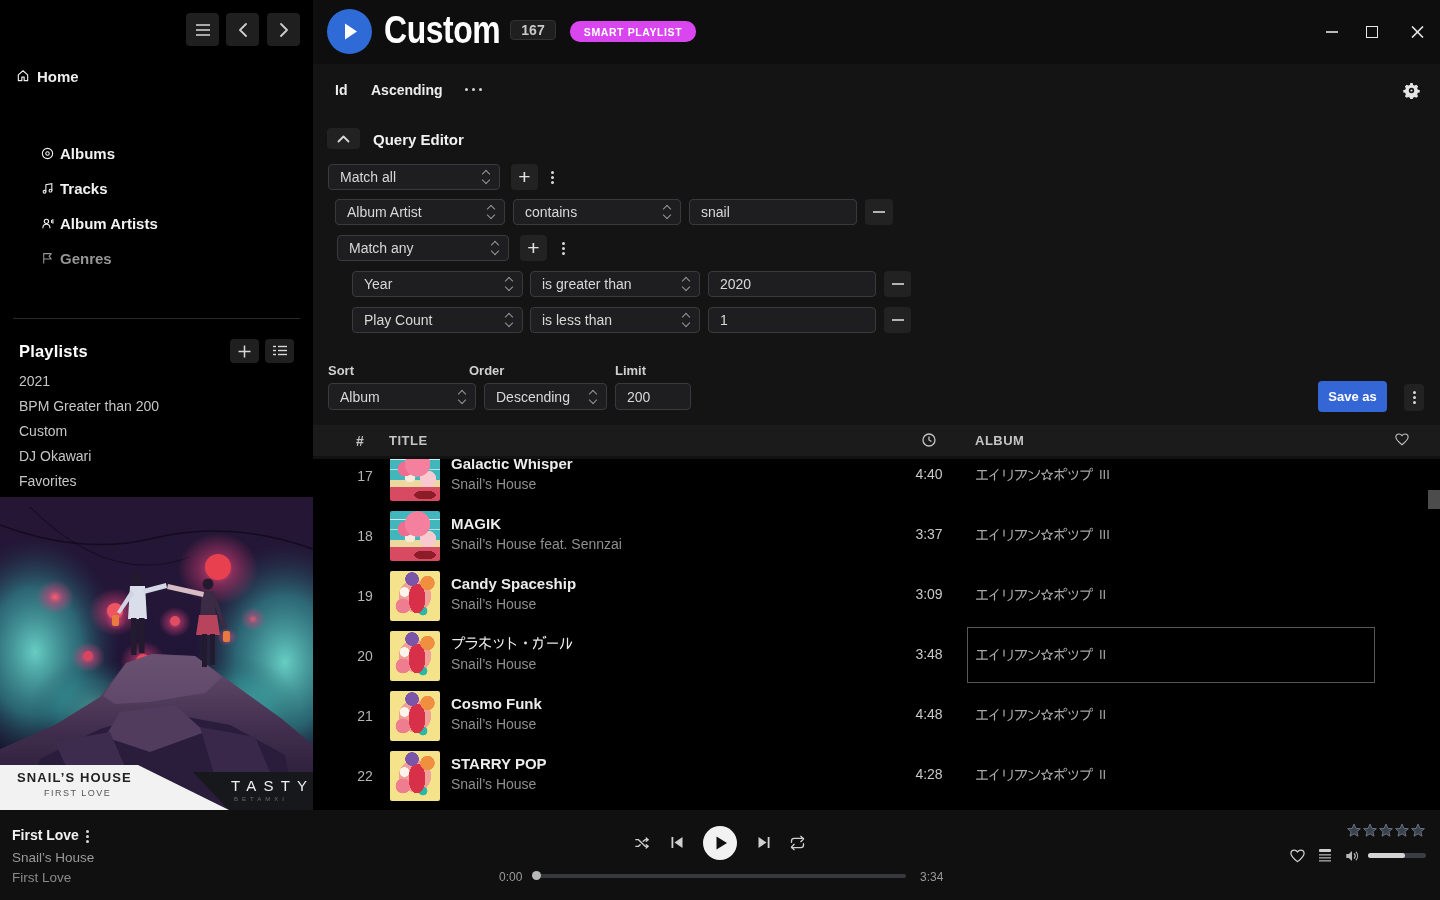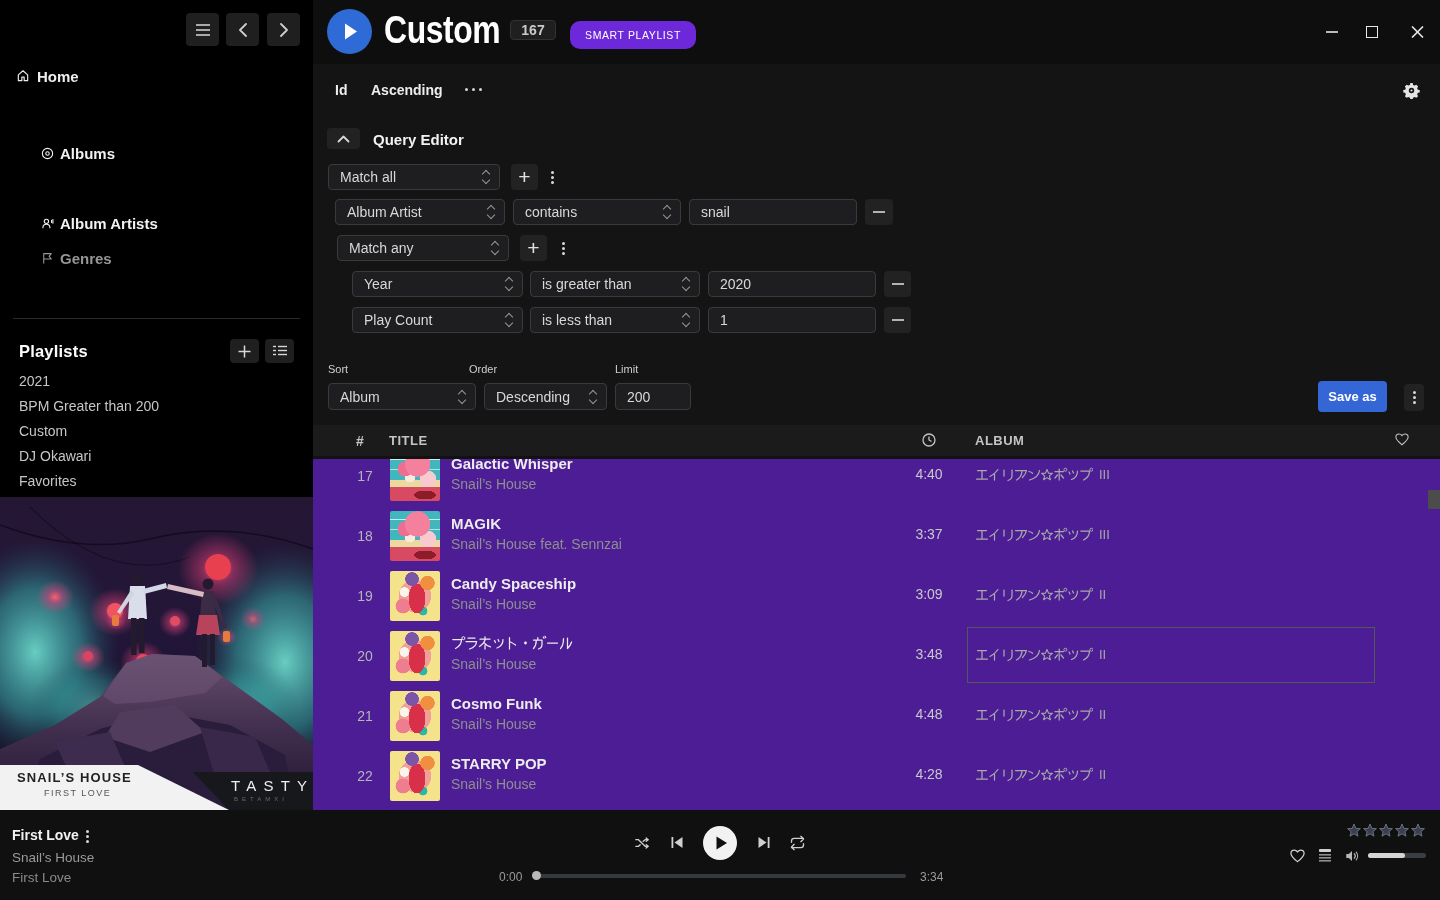--- a/index.html
+++ b/index.html
@@ -18,24 +18,24 @@
 
 #main { position:absolute; left:313px; top:0; width:1127px; height:810px; background:#141415; }
 #band { position:absolute; left:0; top:0; width:1127px; height:64px; background:#0e0e0e; }
 .sel { position:absolute; background:#1e1e20; border:1px solid #3a3a3d; border-radius:4px; color:#d8d8d8; font-size:14px; display:flex; align-items:center; padding-left:11px; }
 .sel .ud { position:absolute; right:8px; top:50%; margin-top:-7px; width:9px; height:14px; }
 .sel .ud:before { content:""; position:absolute; left:1px; top:1px; width:5px; height:5px; border-left:1.4px solid #979797; border-top:1.4px solid #979797; transform:rotate(45deg); }
 .sel .ud:after { content:""; position:absolute; left:1px; bottom:1px; width:5px; height:5px; border-right:1.4px solid #979797; border-bottom:1.4px solid #979797; transform:rotate(45deg); }
 .qbtn { position:absolute; background:#222222; border-radius:4px; color:#e8e8e8; display:flex; align-items:center; justify-content:center; }
 .dots3 { position:absolute; color:#d8d8d8; font-weight:bold; display:flex; flex-direction:column; align-items:center; justify-content:center; gap:2px; }
 .dots3 i { width:3px; height:3px; border-radius:50%; background:#d8d8d8; }
-.lbl { position:absolute; color:#cfcfcf; font-size:11px; font-weight:normal; }
+.lbl { position:absolute; color:#cfcfcf; font-size:13px; font-weight:bold; }
 
 #thead { position:absolute; left:0; top:425px; width:1127px; height:31px; background:#1b1b1c; color:#c4c4c4; font-size:13px; font-weight:bold; }
-#rows { position:absolute; left:0; top:459px; width:1127px; height:351px; background:#4c1d95; overflow:hidden; }
+#rows { position:absolute; left:0; top:459px; width:1127px; height:351px; background:#000000; overflow:hidden; }
 .trow { position:absolute; left:0; width:1115px; height:60px; }
 .tnum { position:absolute; left:35px; width:34px; top:22px; text-align:center; font-size:14px; color:#b5b5b5; }
 .thumb { position:absolute; left:77px; top:5px; width:50px; height:50px; border-radius:2px; }
 .ttitle { position:absolute; left:138px; top:9px; font-size:15px; font-weight:bold; color:#ececec; }
 .tartist { position:absolute; left:138px; top:30px; font-size:14px; color:#8f8f8f; }
 .tdur { position:absolute; left:576px; width:80px; top:20px; text-align:center; font-size:14px; color:#c9c9c9; }
 .talb { position:absolute; left:662px; top:21px; font-size:14px; color:#a9a9a9; display:flex; align-items:center; }
 .artA { background:
   radial-gradient(circle at 55% 26%, #f4809e 0 27%, rgba(0,0,0,0) 28%),
   radial-gradient(circle at 30% 36%, #ee6e92 0 15%, rgba(0,0,0,0) 16%),
@@ -113,21 +113,21 @@
             <path stroke="currentColor" stroke-width="1.25" fill="none" stroke-linecap="round" d="M4.5 2.5 C4.5 7.5 3.5 10.5 1.5 12.5 M8.5 2 V12.5 M8.5 12.5 C10.5 10.5 11.8 8.5 12.6 6"></path>
           </g>
       </defs>
     </svg>
     <div id="band">
       <div class="abs" style="left:14px;top:9px;width:45px;height:45px;border-radius:50%;background:#2e6bd6"><svg width="45" height="45" viewBox="0 0 45 45">
             <path d="M18 14.5 L30 22.5 L18 30.5 Z" fill="#fff"></path>
           </svg></div>
       <div class="abs" style="left:71px;top:9px;font-size:38px;font-weight:bold;color:#fff;letter-spacing:-0.5px;transform:scaleX(0.84);transform-origin:left">Custom</div>
       <div class="abs" style="left:197px;top:20px;width:46px;height:20px;background:#1f1f1f;border:1px solid #323232;border-radius:4px;color:#c9c9c9;font-size:14px;font-weight:bold;display:flex;align-items:center;justify-content:center">167</div>
-      <div class="abs" style="left:257px;top:21px;width:126px;height:28px;background:#6d28d9;border-radius:10px;color:#fff;font-size:10.5px;font-weight:normal;letter-spacing:0.6px;display:flex;align-items:center;justify-content:center">SMART PLAYLIST</div>
+      <div class="abs" style="left:257px;top:21px;width:126px;height:21px;background:#d946ef;border-radius:10px;color:#fff;font-size:10.5px;font-weight:bold;letter-spacing:0.6px;display:flex;align-items:center;justify-content:center">SMART PLAYLIST</div>
       <svg class="abs" style="left:1008px;top:26px" width="22" height="12" viewBox="0 0 22 12">
           <line x1="5" y1="6" x2="17" y2="6" stroke="#e8e8e8" stroke-width="1.6"></line>
         </svg>
       <div class="abs" style="left:1053px;top:26px;width:12px;height:12px;border:1.5px solid #e8e8e8"></div>
       <svg class="abs" style="left:1098px;top:26px" width="13" height="12" viewBox="0 0 13 12">
           <g stroke="#e8e8e8" stroke-width="1.6">
             <line x1="1" y1="0.5" x2="12" y2="11.5"></line>
             <line x1="12" y1="0.5" x2="1" y2="11.5"></line>
           </g>
         </svg>
@@ -376,20 +376,25 @@
         </svg>
       </div>
 
     <div class="navrow" style="top:61px"><svg width="14" height="14" viewBox="0 0 24 24" fill="none" stroke="#ededed" stroke-width="2" stroke-linejoin="round">
           <path d="M4 10 L12 3 L20 10 V20 H14 V14 H10 V20 H4 Z"></path>
         </svg>Home</div>
     <div class="subrow" style="top:139px;color:#f1f1f1"><svg width="13" height="13" viewBox="0 0 24 24" fill="none" stroke="#f1f1f1" stroke-width="2">
           <circle cx="12" cy="12" r="9.5"></circle>
           <circle cx="12" cy="12" r="3.2"></circle>
         </svg>Albums</div>
+    <div class="subrow" style="top:174px;color:#f1f1f1"><svg width="13" height="13" viewBox="0 0 24 24" fill="none" stroke="#f1f1f1" stroke-width="2">
+          <path d="M9 18 V5 L20 3 V16"></path>
+          <circle cx="6.5" cy="18" r="2.6"></circle>
+          <circle cx="17.5" cy="16" r="2.6"></circle>
+        </svg>Tracks</div>
     <div class="subrow" style="top:209px;color:#f1f1f1"><svg width="13" height="13" viewBox="0 0 24 24" fill="none" stroke="#f1f1f1" stroke-width="2" stroke-linecap="round">
           <circle cx="10" cy="8" r="4"></circle>
           <path d="M3.5 20 C3.5 15.5 6.5 13.5 10 13.5 C13.5 13.5 16.5 15.5 16.5 20"></path>
           <path d="M19.5 6 V10"></path>
           <path d="M22 4.5 V11.5"></path>
         </svg>Album Artists</div>
     <div class="subrow" style="top:244px;color:#969696"><svg width="13" height="13" viewBox="0 0 24 24" fill="none" stroke="#969696" stroke-width="2" stroke-linejoin="round">
           <path d="M5 21 V3 H19 L15 8 L19 13 H5"></path>
         </svg>Genres</div>
 

